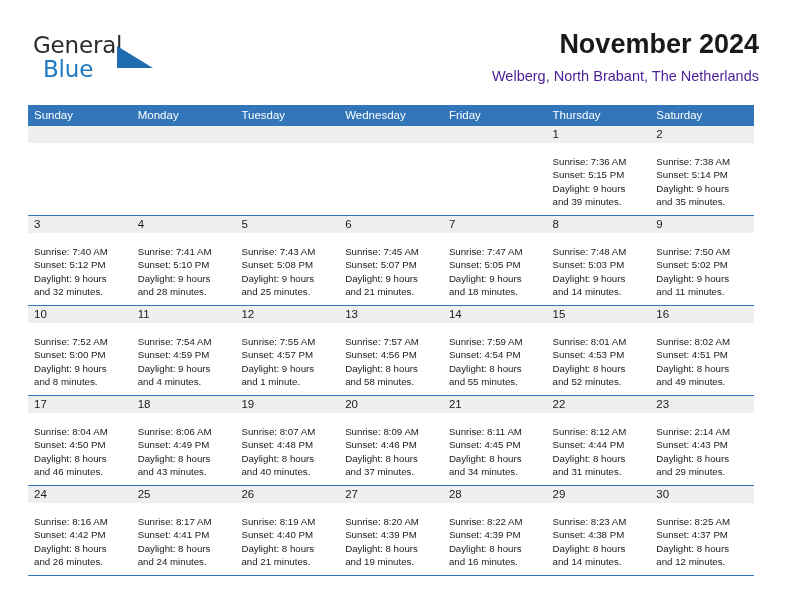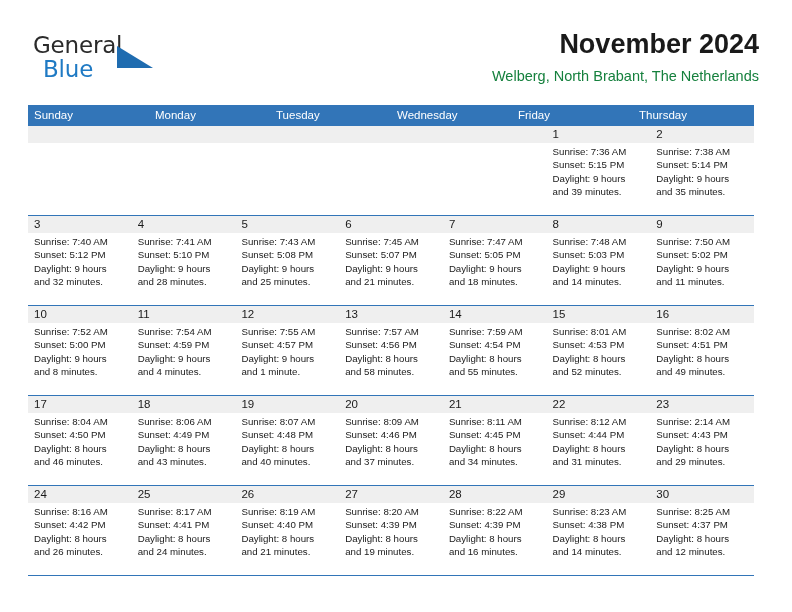--- a/index.html
+++ b/index.html
@@ -79,21 +79,21 @@
     font-weight: 700;
     color: #1a1a1a;
     line-height: 33px;
     white-space: nowrap;
     font-family: "Liberation Sans", sans-serif;
   }
   .cal-subtitle {
     margin-top: 6px;
     font-size: 14.5px;
     font-weight: 400;
-    color: #15803d;
+    color: #4c1d95;
     line-height: 18px;
     white-space: nowrap;
     font-family: "Liberation Sans", sans-serif;
     margin-left: 40px;
   }
 
   
   .calendar {
     position: absolute;
     left: 28px;
@@ -138,21 +138,21 @@
     padding: 1px 0 0 6px;
     box-sizing: border-box;
     font-size: 11.5px;
     color: #1a1a1a;
     line-height: 15px;
   }
   .day-cell.empty .day-strip {
     background: #efefef;
   }
   .day-body {
-    padding: 2px 5px 0 6px;
+    padding: 12px 5px 0 6px;
     font-size: 9.7px;
     line-height: 13.4px;
     color: #1a1a1a;
   }
   .day-body div {
     white-space: nowrap;
   }
 </style>
 </head>
 <body>
@@ -175,20 +175,21 @@
   </div>
 
   <div class="calendar">
     <div class="weekday-row" id="weekday-row">
         <div class="weekday">Sunday</div>
         <div class="weekday">Monday</div>
         <div class="weekday">Tuesday</div>
         <div class="weekday">Wednesday</div>
         <div class="weekday">Friday</div>
         <div class="weekday">Thursday</div>
+        <div class="weekday">Saturday</div>
       </div>
     <div id="weeks-container">
         <div class="week-row first">
           <div class="day-cell empty">
             <div class="day-strip"></div>
             <div class="day-body"></div>
           </div>
           <div class="day-cell empty">
             <div class="day-strip"></div>
             <div class="day-body"></div>

